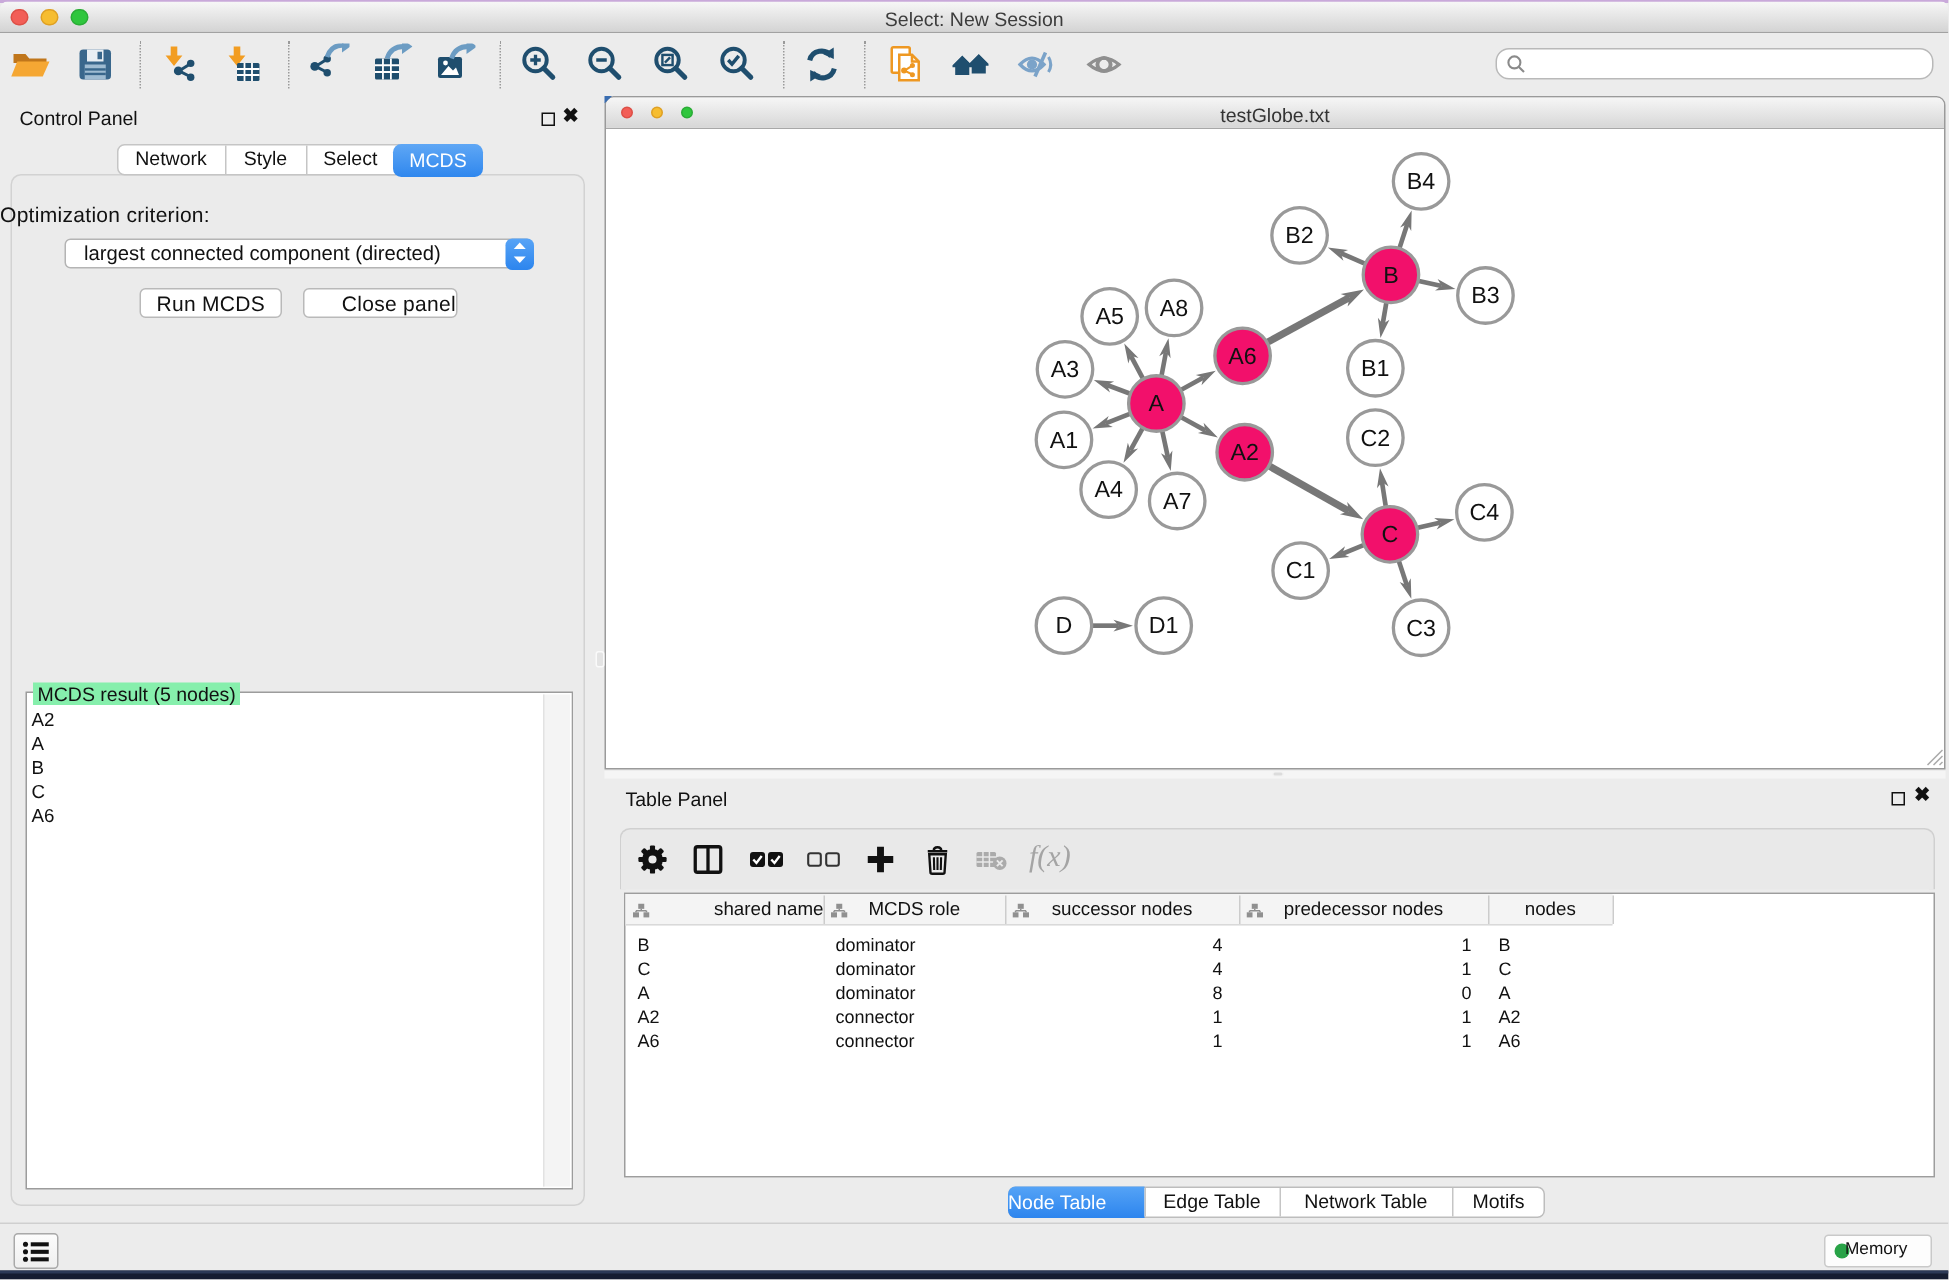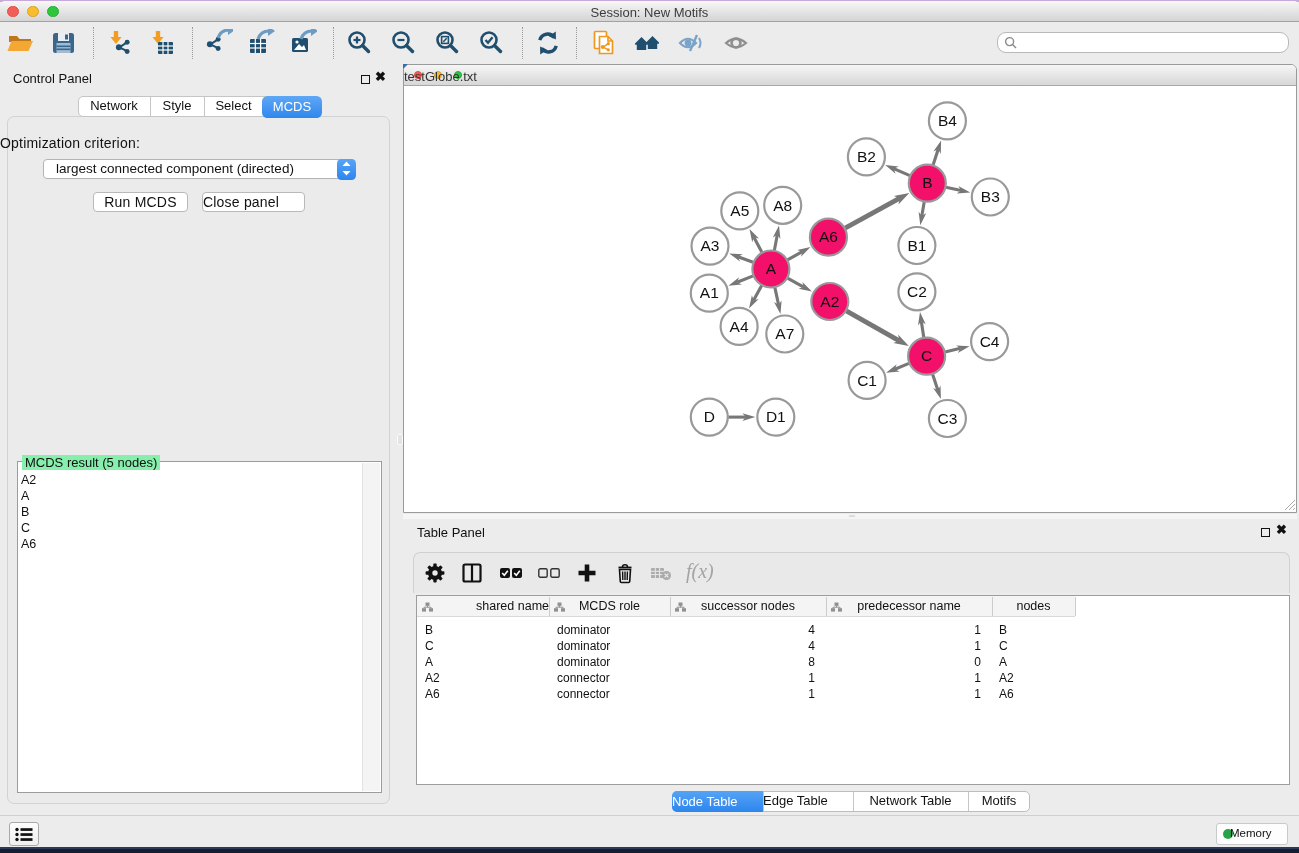--- a/index.html
+++ b/index.html
@@ -8,21 +8,21 @@
 .tl { border-radius:50%; position:absolute; }
 .dotsep { position:absolute; top:27px; height:32px; width:0; border-left:1px dotted #9a9a9a; }
 </style></head>
 <body>
 
 <div class="abs" style="left:0;top:0;width:1299px;height:2px;background:#c9a9da"></div>
 <div class="abs" style="left:0;top:1px;width:1299px;height:21px;background:linear-gradient(#f7f7f7,#d4d4d4);border-bottom:1px solid #a2a2a2;border-radius:5px 5px 0 0"></div>
 <div class="tl" style="left:7px;top:5.5px;width:11.5px;height:11.5px;background:#f25e57;border:1px solid #dd4f46"></div>
 <div class="tl" style="left:27px;top:5.5px;width:11.5px;height:11.5px;background:#f6bd30;border:1px solid #dfa023"></div>
 <div class="tl" style="left:47px;top:5.5px;width:11.5px;height:11.5px;background:#2fc63d;border:1px solid #2aac36"></div>
-<div class="abs" style="left:0;top:5px;width:1299px;text-align:center;font-size:13px;color:#3c3c3c">Session: New Motifs</div>
+<div class="abs" style="left:0;top:5px;width:1299px;text-align:center;font-size:13px;color:#3c3c3c">Select: New Session</div>
 <div class="dotsep" style="left:93px"></div>
 <div class="dotsep" style="left:192px"></div>
 <div class="dotsep" style="left:333px"></div>
 <div class="dotsep" style="left:522px"></div>
 <div class="dotsep" style="left:576px"></div>
 <svg class="abs" style="left:6px;top:29px" width="28" height="28" viewBox="0 0 28 28">
     <path d="M3 7 L11 7 L13.5 10 L25 10 L25 13 L3 13 Z" fill="#c0761b"></path>
 <path d="M5.5 12 L27 12 L22.5 22 L1.5 22 Z" fill="#f5a733"></path>
   </svg>
 <svg class="abs" style="left:50px;top:29px" width="28" height="28" viewBox="0 0 28 28">
@@ -174,36 +174,36 @@
 <div class="abs" style="left:262px;top:95.5px;width:60px;height:22px;background:linear-gradient(#5fa7f5,#2f87ee);border-radius:5.5px;font-size:13px;color:#fff;text-align:center;line-height:21px">MCDS</div>
 <div class="abs" style="left:0px;top:135px;width:397px;text-align:left;font-size:14px;letter-spacing:0.2px;color:#111">Optimization criterion:</div>
 <div class="abs" style="left:43px;top:159px;width:312px;height:20px;background:#fff;border:1px solid #b4b4b4;border-radius:4px"></div>
 <div class="abs" style="left:56px;top:161px;font-size:13.5px;color:#111">largest connected component (directed)</div>
 <div class="abs" style="left:337px;top:158.5px;width:19px;height:21px;background:linear-gradient(#58a4f6,#2c85ee);border-radius:4.5px"></div>
 <svg class="abs" style="left:337px;top:158px" width="19" height="21" viewBox="0 0 19 21">
     <path d="M5.5 8 L9.5 3.6 L13.5 8 Z" fill="#fff"></path>
     <path d="M5.5 13 L9.5 17.4 L13.5 13 Z" fill="#fff"></path>
   </svg>
 <div class="abs" style="left:93px;top:192px;width:95px;height:20px;background:#fff;border:1px solid #b9b9b9;border-radius:4px;font-size:14px;letter-spacing:0.2px;color:#111;text-align:center;line-height:19px">Run MCDS</div>
-<div class="abs" style="left:202px;top:192px;width:103px;height:20px;background:#fff;border:1px solid #b9b9b9;border-radius:4px;font-size:14px;letter-spacing:0.2px;color:#111;text-align:left;line-height:19px">Close panel</div>
+<div class="abs" style="left:202px;top:192px;width:103px;height:20px;background:#fff;border:1px solid #b9b9b9;border-radius:4px;font-size:14px;letter-spacing:0.2px;color:#111;text-align:right;line-height:19px">Close panel</div>
 <div class="abs" style="left:17px;top:461px;width:365px;height:332px;border:1px solid #9c9c9c"></div>
 <div class="abs" style="left:18px;top:462px;width:363px;height:330px;background:#fff"></div>
 <div class="abs" style="left:362px;top:463px;width:18px;height:328px;background:#f4f4f4;border-left:1px solid #e2e2e2"></div>
 <div class="abs" style="left:22px;top:455px;background:#86efac;padding:0 3px;font-size:13px;color:#111">MCDS result (5 nodes)</div>
 <div class="abs" style="left:21px;top:473px;font-size:12.5px;color:#111">A2</div>
 <div class="abs" style="left:21px;top:489px;font-size:12.5px;color:#111">A</div>
 <div class="abs" style="left:21px;top:505px;font-size:12.5px;color:#111">B</div>
 <div class="abs" style="left:21px;top:521px;font-size:12.5px;color:#111">C</div>
 <div class="abs" style="left:21px;top:537px;font-size:12.5px;color:#111">A6</div>
 <div class="abs" style="left:403px;top:64px;width:894px;height:449px;background:#fff;border:1px solid #9a9a9a;border-radius:6px 6px 0 0"></div>
 <div class="abs" style="left:404px;top:65px;width:892px;height:21px;background:linear-gradient(#f6f6f6,#d7d7d7);border-bottom:1px solid #a8a8a8;border-radius:5px 5px 0 0"></div>
 <div class="tl" style="left:413.5px;top:70.5px;width:8px;height:8px;background:#f25e57;border:1px solid #dd4f46"></div>
 <div class="tl" style="left:433.5px;top:70.5px;width:8px;height:8px;background:#f6bd30;border:1px solid #dfa023"></div>
 <div class="tl" style="left:453.5px;top:70.5px;width:8px;height:8px;background:#2fc63d;border:1px solid #2aac36"></div>
-<div class="abs" style="left:404px;top:69px;width:892px;font-size:13px;color:#333">testGlobe.txt</div>
+<div class="abs" style="left:404px;top:69px;width:892px;text-align:center;font-size:13px;color:#333">testGlobe.txt</div>
 <div class="abs" style="left:403px;top:64px;width:0;height:0;border-top:5px solid #3a6db0;border-right:5px solid transparent"></div>
 <div class="abs" style="left:404px;top:86px;width:892px;height:426px;overflow:hidden">
 <svg width="893" height="427" viewBox="0 0 893 427" style="position:absolute;left:0;top:0">
 <line x1="349.2" y1="189.9" x2="333.1" y2="196.3" stroke="#777777" stroke-width="3.1"></line>
 <polygon points="324.4,199.7 335.1,191.3 333.1,196.3 337.9,198.6" fill="#777777"></polygon>
 <line x1="383.5" y1="192.2" x2="399.7" y2="201.1" stroke="#777777" stroke-width="3.1"></line>
 <polygon points="407.9,205.6 394.6,202.7 399.7,201.1 398.4,195.9" fill="#777777"></polygon>
 <line x1="349.1" y1="176.3" x2="334.0" y2="170.7" stroke="#777777" stroke-width="3.1"></line>
 <polygon points="325.2,167.4 338.7,168.3 334.0,170.7 336.0,175.6" fill="#777777"></polygon>
 <line x1="357.7" y1="199.6" x2="349.6" y2="214.3" stroke="#777777" stroke-width="3.1"></line>
@@ -388,21 +388,21 @@
     <g fill="#909090">
       <rect x="3.5" y="0.5" width="4" height="3.4"></rect>
       <rect x="0" y="6.2" width="4" height="3.4"></rect>
       <rect x="7" y="6.2" width="4" height="3.4"></rect>
     </g>
     <g stroke="#909090" stroke-width="1">
       <path d="M5.5 3.9 v1.3 M2 5.2 h7 M2 5.2 v1 M9 5.2 v1" fill="none"></path>
     </g>
   </svg>
 <div class="abs" style="left:826px;top:597px;width:1px;height:19px;background:#cccccc"></div>
-<div class="abs" style="left:826px;top:596px;width:166px;height:21px;font-size:12.5px;color:#111;text-align:center;line-height:21px">predecessor name</div>
+<div class="abs" style="left:826px;top:596px;width:166px;height:21px;font-size:12.5px;color:#111;text-align:center;line-height:21px">predecessor nodes</div>
 <svg class="abs" style="left:831px;top:602px" width="11" height="10" viewBox="0 0 11 10">
     <g fill="#909090">
       <rect x="3.5" y="0.5" width="4" height="3.4"></rect>
       <rect x="0" y="6.2" width="4" height="3.4"></rect>
       <rect x="7" y="6.2" width="4" height="3.4"></rect>
     </g>
     <g stroke="#909090" stroke-width="1">
       <path d="M5.5 3.9 v1.3 M2 5.2 h7 M2 5.2 v1 M9 5.2 v1" fill="none"></path>
     </g>
   </svg>
@@ -429,21 +429,21 @@
 <div class="abs" style="left:670px;top:671px;width:145px;font-size:12px;color:#111;text-align:right">1</div>
 <div class="abs" style="left:826px;top:671px;width:155px;font-size:12px;color:#111;text-align:right">1</div>
 <div class="abs" style="left:999px;top:671px;font-size:12px;color:#111">A2</div>
 <div class="abs" style="left:425px;top:687px;font-size:12px;color:#111">A6</div>
 <div class="abs" style="left:557px;top:687px;font-size:12px;color:#111">connector</div>
 <div class="abs" style="left:670px;top:687px;width:145px;font-size:12px;color:#111;text-align:right">1</div>
 <div class="abs" style="left:826px;top:687px;width:155px;font-size:12px;color:#111;text-align:right">1</div>
 <div class="abs" style="left:999px;top:687px;font-size:12px;color:#111">A6</div>
 <div class="abs" style="left:672px;top:791px;width:358px;height:21px;background:#fff;border:1px solid #bdbdbd;border-radius:5px"></div>
 <div class="abs" style="left:672px;top:791px;width:91px;height:21px;background:linear-gradient(#55a3f6,#2d85ee);border-radius:5px 0 0 5px;font-size:13px;color:#fff;text-align:left;line-height:21px">Node Table</div>
-<div class="abs" style="left:763px;top:791px;width:90px;height:21px;font-size:13px;color:#111;text-align:left;line-height:20px">Edge Table</div>
+<div class="abs" style="left:763px;top:791px;width:90px;height:21px;font-size:13px;color:#111;text-align:center;line-height:20px">Edge Table</div>
 <div class="abs" style="left:853px;top:791px;width:115px;height:21px;font-size:13px;color:#111;text-align:center;line-height:20px">Network Table</div>
 <div class="abs" style="left:968px;top:791px;width:62px;height:21px;font-size:13px;color:#111;text-align:center;line-height:20px">Motifs</div>
 <div class="abs" style="left:763px;top:792px;width:1px;height:19px;background:#c5c5c5"></div>
 <div class="abs" style="left:853px;top:792px;width:1px;height:19px;background:#c5c5c5"></div>
 <div class="abs" style="left:968px;top:792px;width:1px;height:19px;background:#c5c5c5"></div>
 <div class="abs" style="left:0;top:815px;width:1299px;height:33px;border-top:1px solid #cfcfcf;background:#ececec"></div>
 <div class="abs" style="left:9px;top:822px;width:30px;height:24px;background:linear-gradient(#fcfcfc,#efefef);border:1px solid #a9a9a9;border-radius:3px"></div>
 <svg class="abs" style="left:15px;top:827px" width="18" height="15" viewBox="0 0 18 15">
 <g fill="#111">
       <circle cx="2" cy="2.5" r="1.7"></circle>

